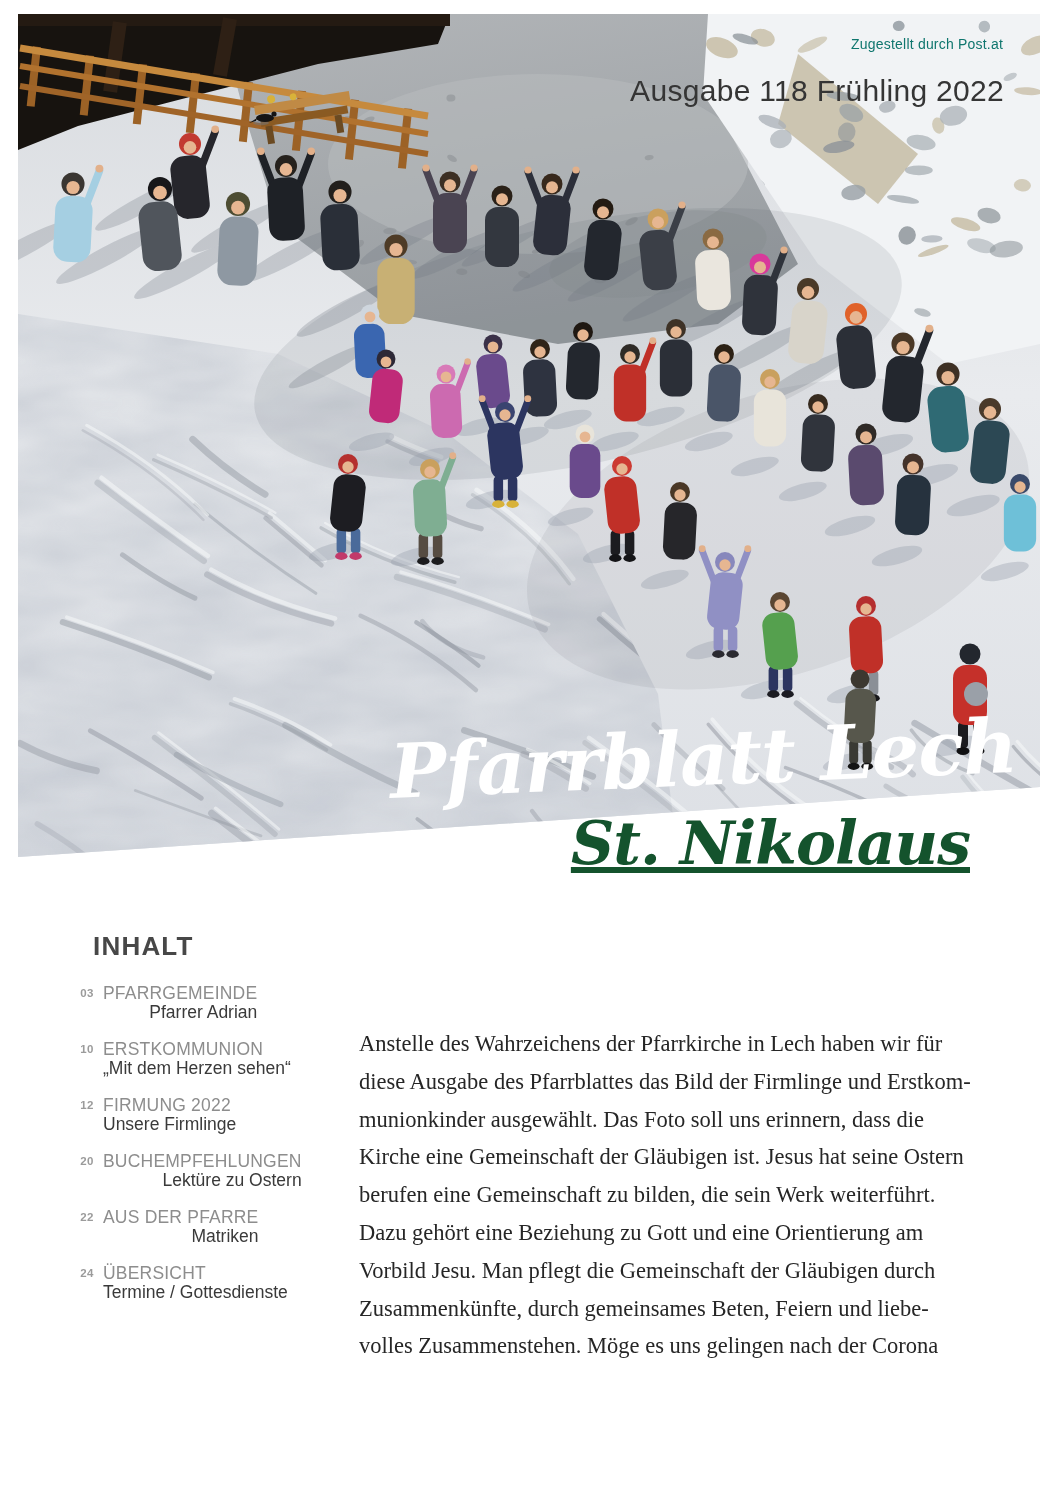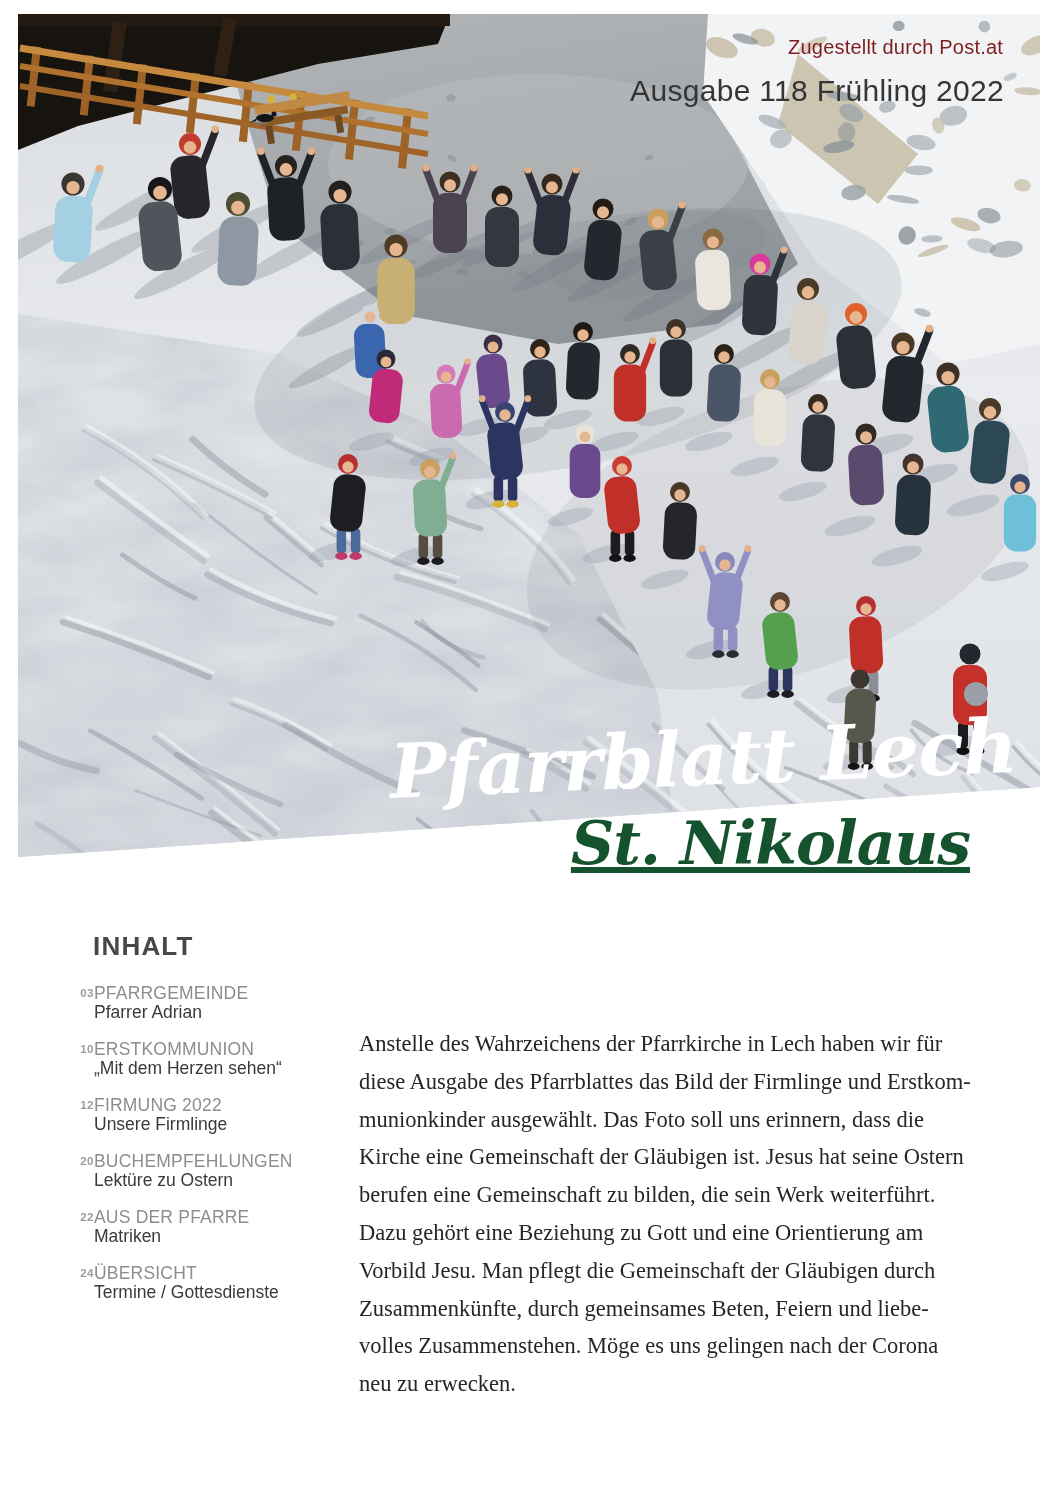--- a/index.html
+++ b/index.html
@@ -1,38 +1,38 @@
 <!DOCTYPE html>
 <html><head>
 <meta charset="utf-8">
 <style>
   html,body{margin:0;padding:0;background:#fff;}
   .page{position:relative;width:1061px;height:1500px;background:#ffffff;overflow:hidden;
         font-family:"Liberation Sans",sans-serif;}
   .photo{position:absolute;left:18px;top:14px;width:1022px;height:843px;
          clip-path:polygon(0 0,100% 0,100% 91.7%,0 100%);background:#dfe2e6;}
   .photo svg{position:absolute;left:0;top:0;display:block;}
-  .delivery{position:absolute;top:22px;right:37px;font-size:20px;color:#7f1d1d;
+  .delivery{position:absolute;top:22px;right:37px;font-size:14px;color:#0f766e;
             letter-spacing:.2px;white-space:nowrap;margin-left:21px;}
   .issue{position:absolute;top:60px;right:36px;font-size:30px;color:#353535;
          letter-spacing:.3px;white-space:nowrap;margin-left:11px;}
   .title-main{position:absolute;left:372px;top:714px;font-family:"DejaVu Serif",serif;
          font-style:italic;font-weight:700;font-size:75px;color:#ffffff;letter-spacing:-1px;
          transform:rotate(-2.4deg);transform-origin:left center;white-space:nowrap;}
   .title-sub{position:absolute;top:808px;right:91px;font-family:"DejaVu Serif",serif;
          font-style:italic;font-weight:700;font-size:60px;color:#76767a;letter-spacing:-1px;
          white-space:nowrap;}
   .toc{position:absolute;left:70px;top:931px;width:300px;}
   .toc-heading{margin-left:23px;font-size:26px;font-weight:700;color:#474747;letter-spacing:1.2px;}
   .toc-items{margin-top:22px;}
-  .toc-item{display:flex;margin-bottom:18px;}
+  .toc-item{display:flex;gap:9px;margin-bottom:18px;}
   .toc-num{width:24px;text-align:right;font-size:11.5px;font-weight:700;color:#9b9b9b;
            padding-top:3px;flex:none;letter-spacing:.5px;}
   .toc-title{font-size:17.5px;color:#8d8d8d;letter-spacing:.2px;line-height:19px;white-space:nowrap;}
-  .toc-sub{font-size:17.5px;color:#3a3a3a;line-height:19px;white-space:nowrap;}
+  .toc-sub{font-size:17.5px;color:#3a3a3a;line-height:19px;white-space:nowrap;text-align:right;}
   .intro{position:absolute;left:359px;top:1025px;font-family:"Liberation Serif",serif;
          font-size:22.5px;color:#262626;}
   .intro div{line-height:37.8px;white-space:nowrap;}
 </style>
 </head>
 <body>
 
 <div class="page">
 
   <div class="photo">
@@ -652,15 +652,14 @@
   <div class="intro" id="intro">
       <div>Anstelle des Wahrzeichens der Pfarrkirche in Lech haben wir für</div>
       <div>diese Ausgabe des Pfarrblattes das Bild der Firmlinge und Erstkom-</div>
       <div>munionkinder ausgewählt. Das Foto soll uns erinnern, dass die</div>
       <div>Kirche eine Gemeinschaft der Gläubigen ist. Jesus hat seine Ostern</div>
       <div>berufen eine Gemeinschaft zu bilden, die sein Werk weiterführt.</div>
       <div>Dazu gehört eine Beziehung zu Gott und eine Orientierung am</div>
       <div>Vorbild Jesu. Man pflegt die Gemeinschaft der Gläubigen durch</div>
       <div>Zusammenkünfte, durch gemeinsames Beten, Feiern und liebe-</div>
       <div>volles Zusammenstehen. Möge es uns gelingen nach der Corona</div>
-      <div>neu zu erwecken.</div>
     </div>
 </div>
 
 </body></html>

